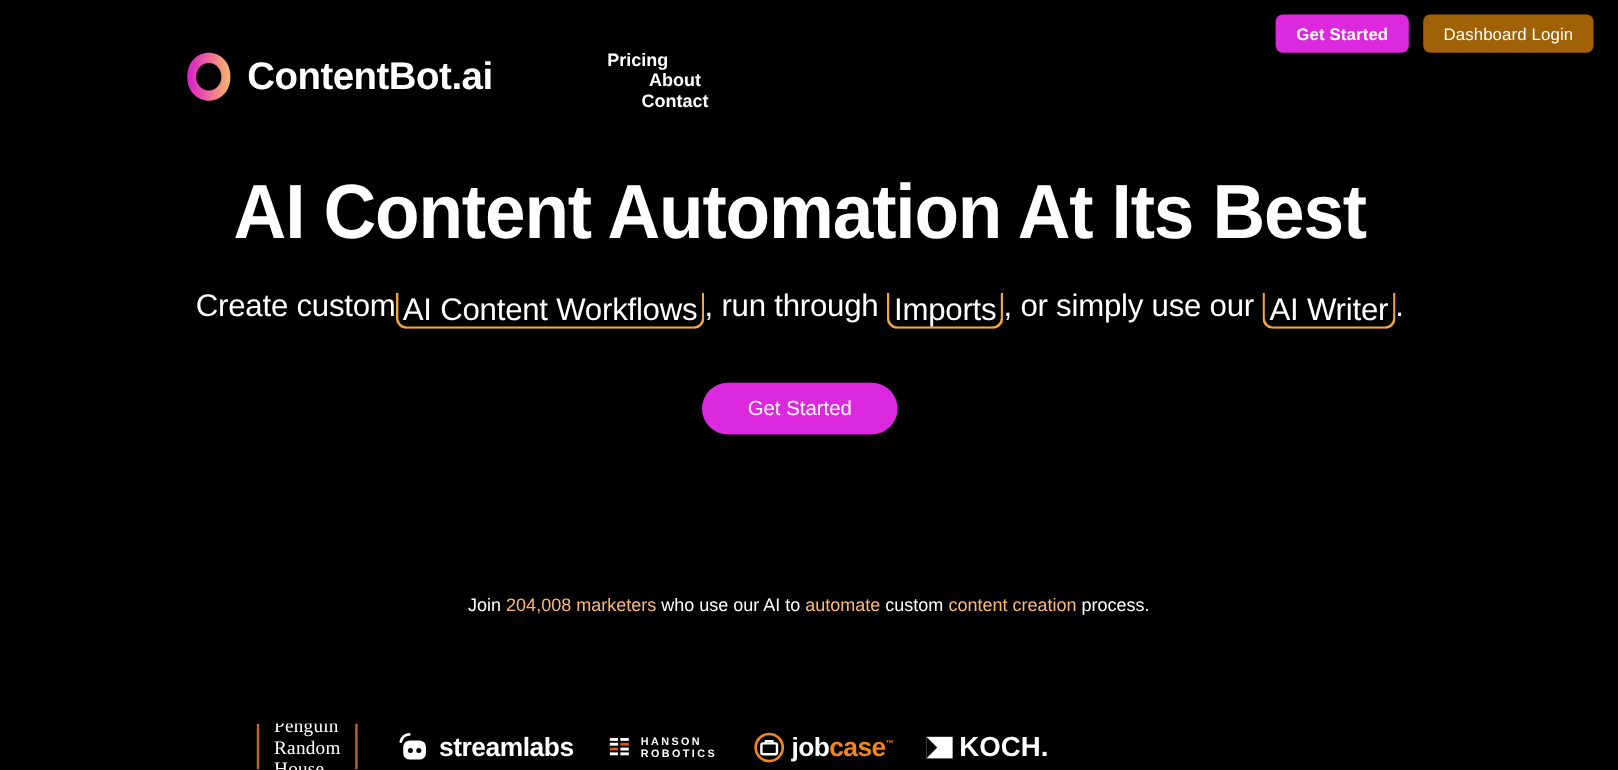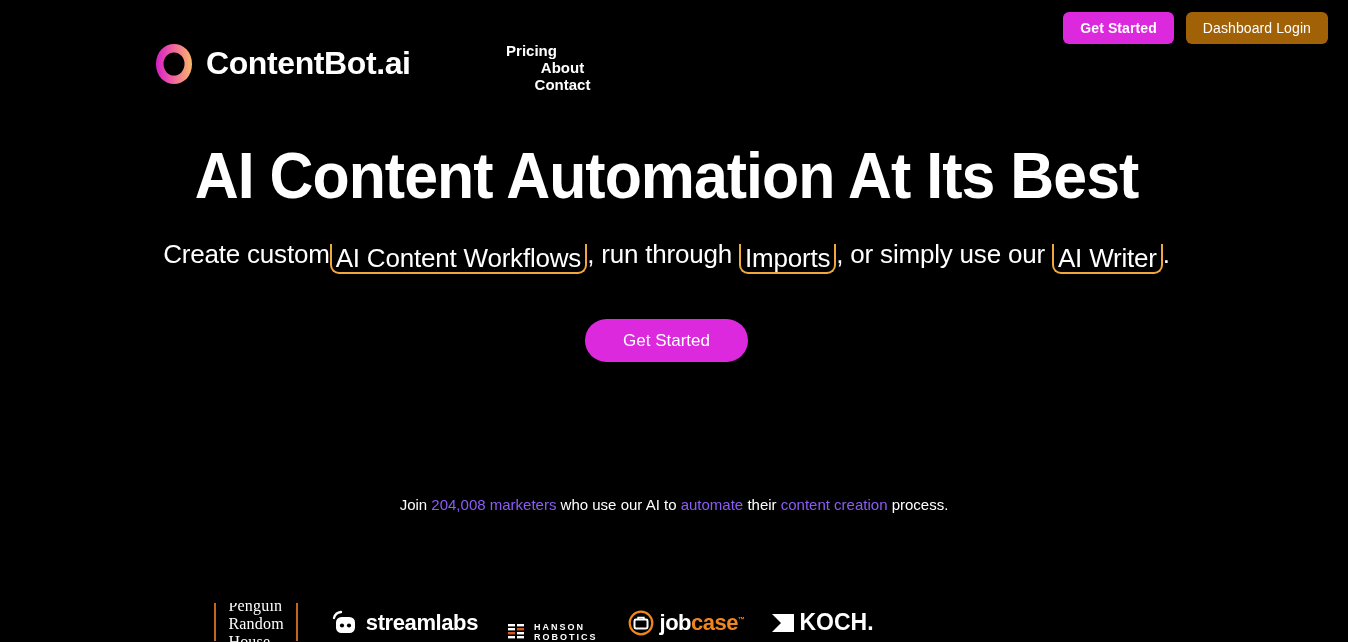--- a/index.html
+++ b/index.html
@@ -170,21 +170,21 @@
   .social-proof {
     position: absolute;
     top: 496px;
     left: 0;
     width: 1348px;
     text-align: center;
     font-size: 15px;
     color: #ffffff;
     white-space: nowrap;
   }
-  .accent { color: #8b5cf6; }
+  .accent { color: #fdba74; }
 
   
   .logo-strip {
     position: absolute;
     top: 603px;
     left: 0;
     width: 1076px;
     display: flex;
     justify-content: center;
     align-items: flex-start;
@@ -233,21 +233,21 @@
   .sl-text {
     font-size: 22px;
     font-weight: bold;
     color: #ffffff;
     letter-spacing: -0.4px;
   }
 
   
   .hanson-wrap {
     display: flex;
-    align-items: flex-end;
+    align-items: center;
     gap: 6px;
     margin-left: 30px;
   }
   .hanson-mark { width: 20px; height: 20px; }
   .hanson-text {
     font-size: 9px;
     font-weight: bold;
     color: #ffffff;
     line-height: 10px;
     letter-spacing: 2px;
@@ -324,21 +324,21 @@
   <div class="hero-sub">
     <span>Create custom</span><span class="hl">AI Content Workflows</span><span>, run through </span><span class="hl">Imports</span><span>, or simply use our </span><span class="hl">AI Writer</span><span>.</span>
   </div>
 
   <div class="hero-cta-wrap">
     <button class="btn-hero-cta">Get Started</button>
   </div>
 </div>
 
 <div class="social-proof">
-  <span>Join </span><span class="accent">204,008 marketers</span><span> who use our AI to </span><span class="accent">automate</span><span> their </span><span class="accent">content creation</span><span> process.</span>
+  <span>Join </span><span class="accent">204,008 marketers</span><span> who use our AI to </span><span class="accent">automate</span><span> custom </span><span class="accent">content creation</span><span> process.</span>
 </div>
 
 <div class="logo-strip">
 
   <div class="divider-bar"></div>
 
   <div class="logo-item">
     <div class="prh">
       <div>Penguin</div>
       <div>Random</div>

